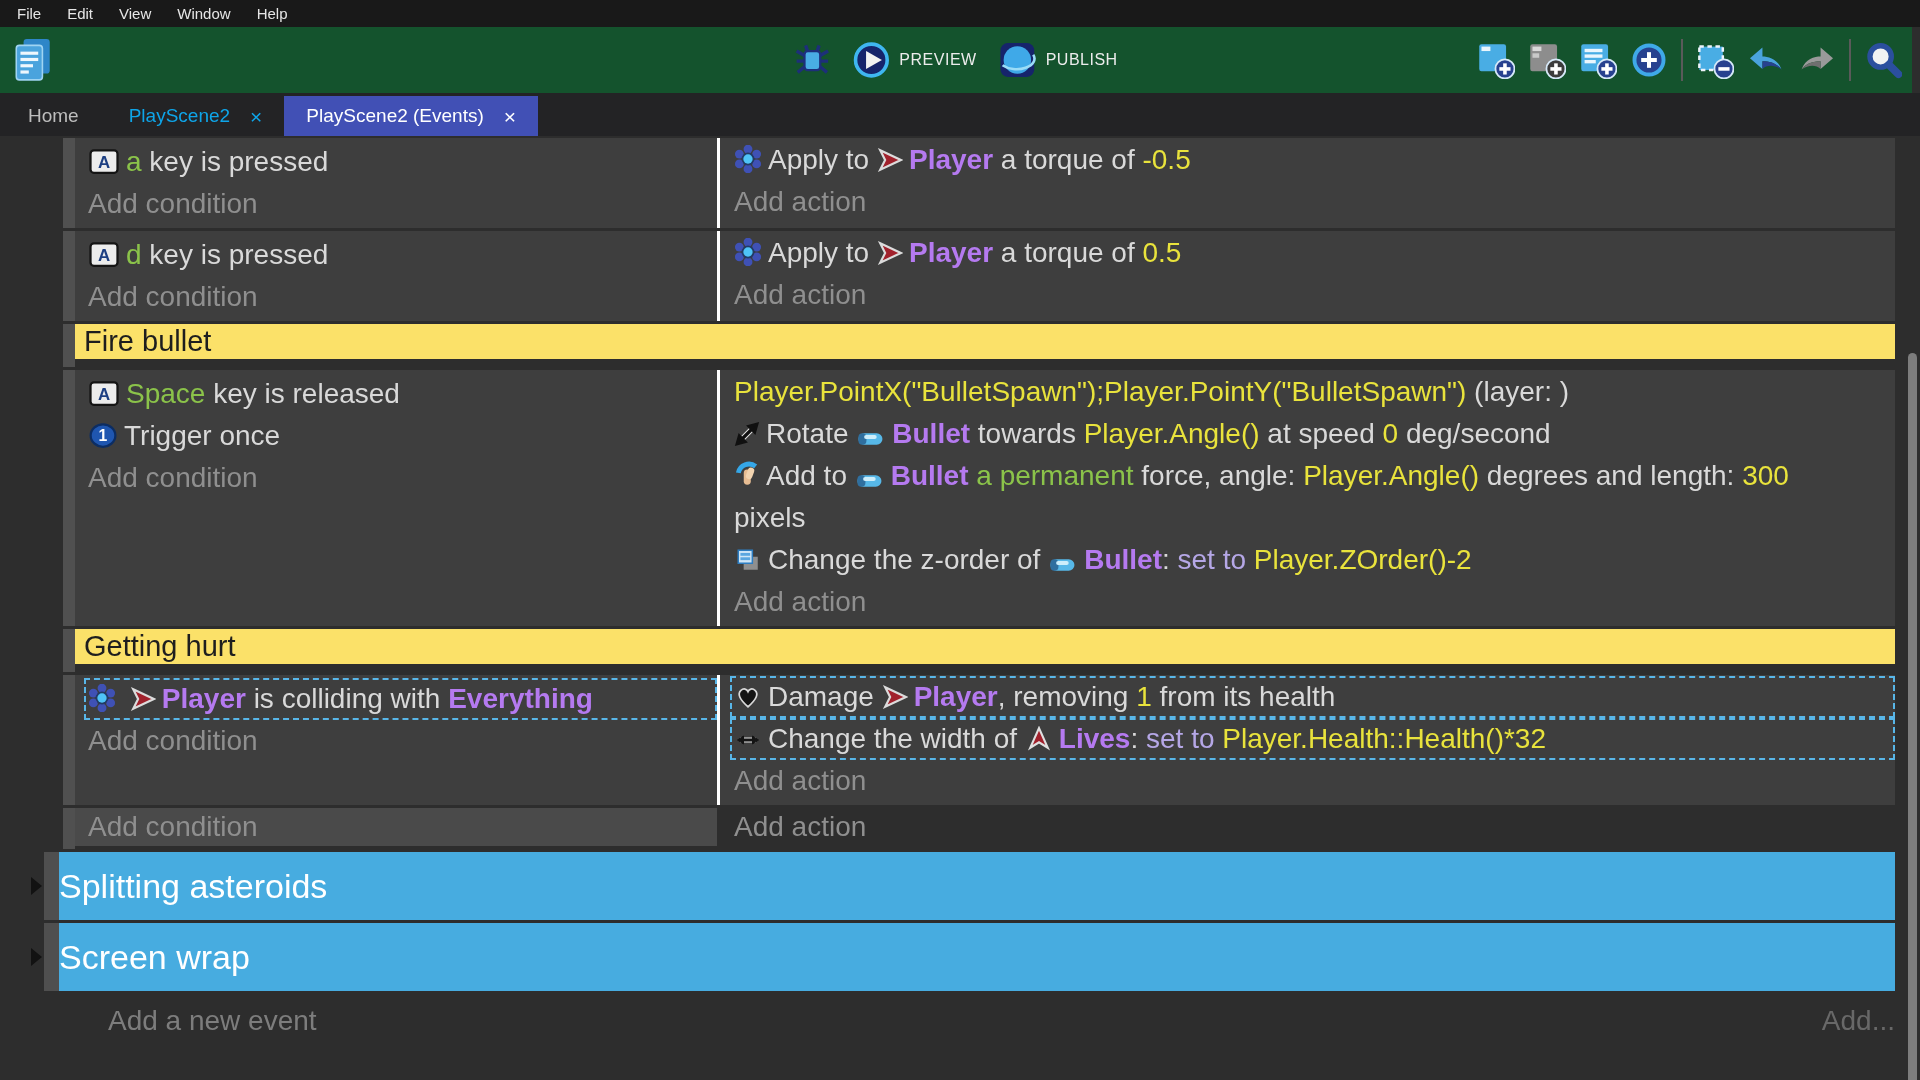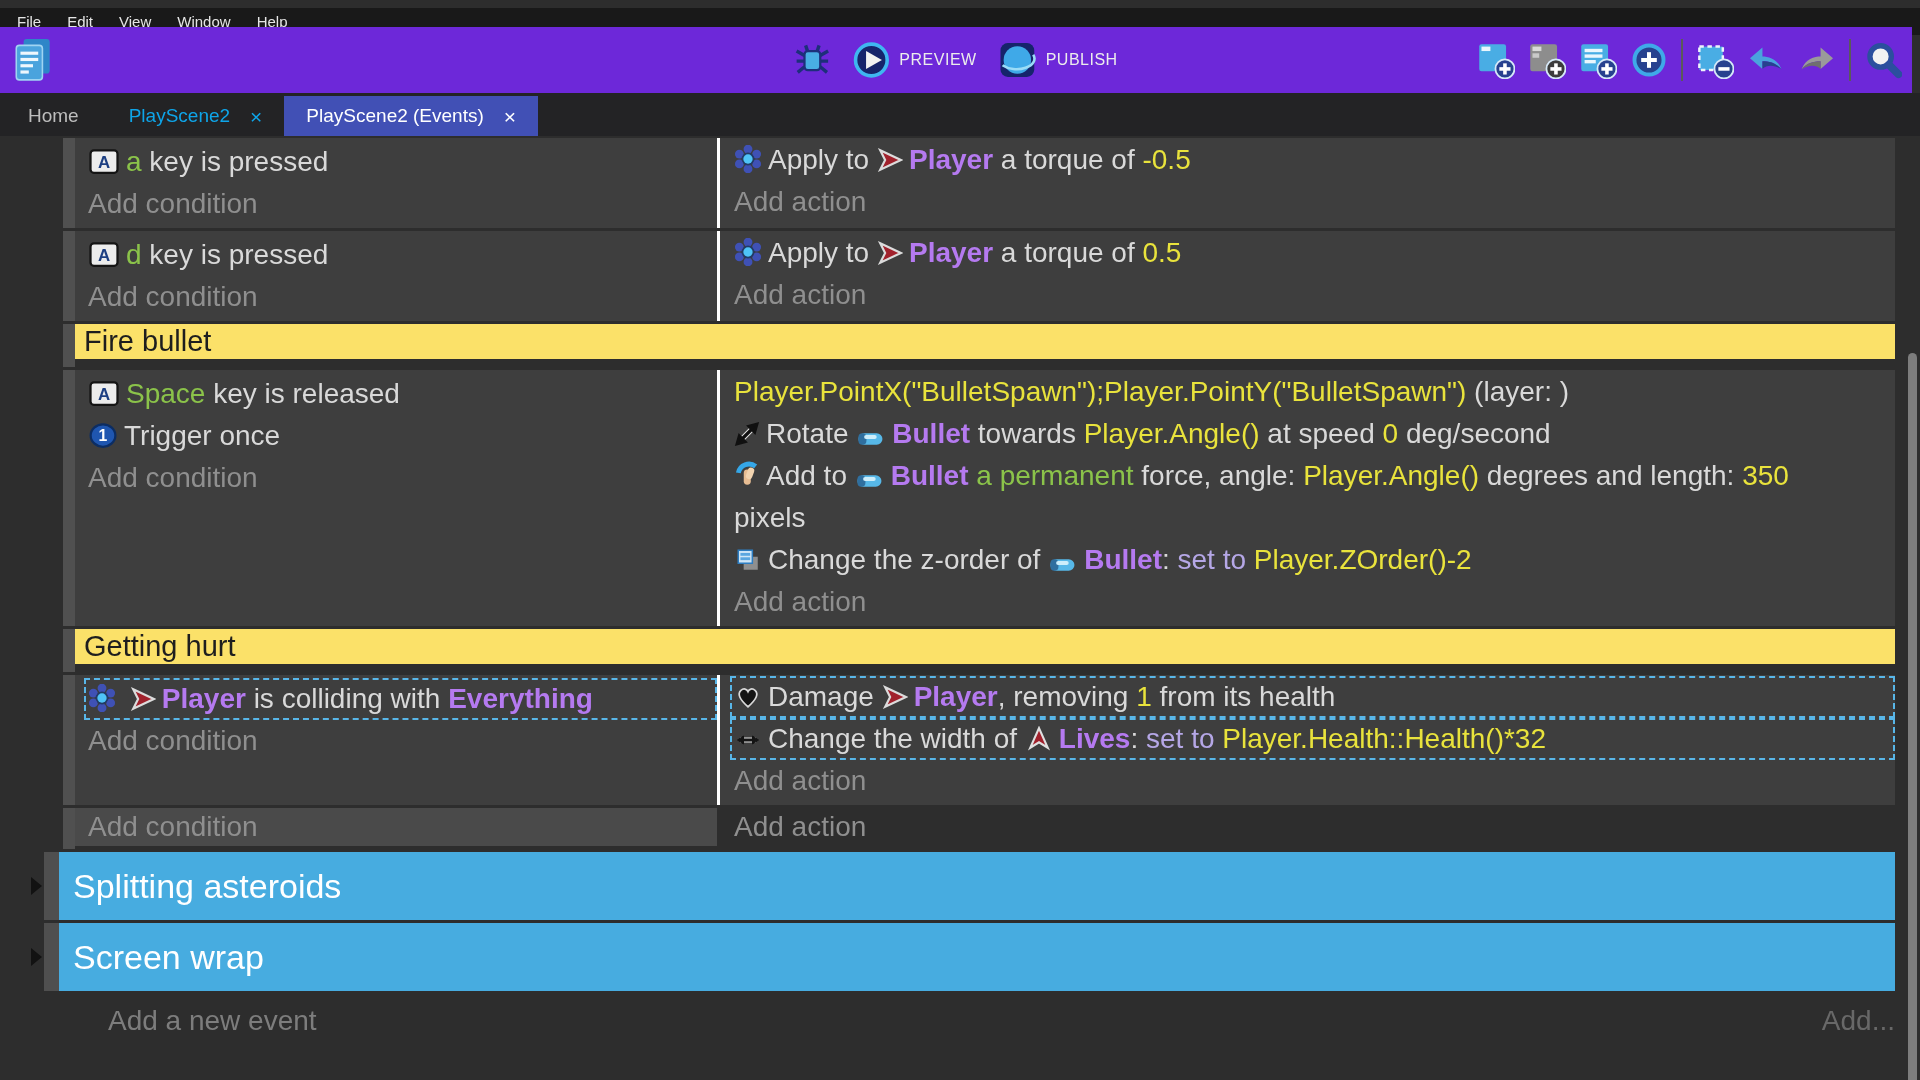--- a/index.html
+++ b/index.html
@@ -4,26 +4,26 @@
 <style>
   :root{
     --tab:#4150b5; --comment:#fbe169; --group:#47ace0; --sel:#58b6e8;
     --expr:#e9e33c; --obj:#b57af0; --green:#8bc34a; --ph:#8f8f8f;
   }
   *{margin:0;padding:0;box-sizing:border-box}
   html,body{width:1920px;height:1080px;overflow:hidden}
   body{background:#2d2d2d;font-family:"Liberation Sans",sans-serif;position:relative}
 
   
-  .menubar{position:absolute;top:8px;left:0;right:0;height:27px;background:#191919;
+  .menubar{position:absolute;top:0;left:0;right:0;height:27px;background:#191919;
     display:flex;align-items:center;padding-left:4px}
   .menu-item{color:#e6e6e6;font-size:15px;padding:0 13px;height:100%;display:flex;align-items:center;cursor:default}
 
   
-  .toolbar{position:absolute;top:27px;left:0;right:8px;height:66px;background:#6d28d9}
+  .toolbar{position:absolute;top:27px;left:0;right:8px;height:66px;background:#14532d}
   .logo{position:absolute;left:12px;top:10px;line-height:0}
   .tb-center{position:absolute;left:50%;top:0;height:100%;transform:translateX(-50%);
     display:flex;align-items:center;gap:22px}
   .tb-btn{display:flex;align-items:center;gap:9px;color:#ececec;font-size:16px;letter-spacing:.5px}
   .tb-right{position:absolute;right:10px;top:0;height:100%;display:flex;align-items:center;gap:13px}
   .tb-icon{line-height:0}
   .tb-sep{width:2px;height:42px;background:#5a5a5a}
 
   
   .tabbar{position:absolute;top:93px;left:0;right:0;height:43px;background:#232325;
@@ -62,21 +62,21 @@
   .ev-row.empty .cond-cell{background:#4a4a4a;padding-top:0;padding-bottom:0;height:38px}
   .ev-row.empty .act-cell{border-left-color:transparent;padding-top:0}
   .ev-row.empty .ev-line{line-height:38px;color:#9a9a9a}
 
   
   .group-row{margin-left:-49px;height:68px;display:flex;align-items:stretch;margin-bottom:3px}
   .group-caret{width:16px;margin-left:14px;display:flex;align-items:center;justify-content:center}
   .caret-shape{width:0;height:0;border-left:11px solid #121212;border-top:9px solid transparent;border-bottom:9px solid transparent}
   .group-gutter{width:15px;background:#4f4f4f}
   .group-bar{flex:1;background:var(--group);color:#fff;font-size:34px;display:flex;
-    align-items:center;padding-left:14px;cursor:default}
+    align-items:center;cursor:default}
 
   
   .footer{margin-top:14px;display:flex;justify-content:space-between;align-items:center;
     padding-left:45px;font-size:28px}
   .footer .add-ev{color:#7d7d7d}
   .footer .add-more{color:#686868}
 
   
   .scroll-thumb{position:absolute;right:3px;top:353px;bottom:0;width:9px;background:#7d7d7d;
     border-radius:5px 5px 0 0}
@@ -304,21 +304,21 @@
                   <rect x="6" y="3.5" width="11" height="3.5" rx="1.7" fill="#cdeefb"></rect>
                 </svg></span><span class="c-object">Bullet</span><span class="c-white"> towards </span><span class="c-yellow">Player.Angle()</span><span class="c-white"> at speed </span><span class="c-yellow">0</span><span class="c-white"> deg/second</span></div>
             <div class="ev-line"><span class="ev-icon"><svg width="26" height="28" viewBox="0 0 24 24">
                   <path d="M20 4 A10 10 0 0 0 4 10" stroke="#35a7e8" stroke-width="4.5" fill="none"></path>
                   <rect x="9" y="7" width="6.5" height="14" rx="3.2" fill="#e7bd93"></rect>
                   <rect x="12" y="5" width="6" height="11" rx="3" fill="#f2d4b0" transform="rotate(20 15 10)"></rect>
                 </svg></span><span class="c-white">Add to </span><span class="ev-icon"><svg width="30" height="16" viewBox="0 0 24 14">
                   <rect x="1" y="2" width="21" height="10" rx="5" fill="#57b8e8"></rect>
                   <rect x="1" y="2" width="7" height="10" rx="3.5" fill="#2f6f9f"></rect>
                   <rect x="6" y="3.5" width="11" height="3.5" rx="1.7" fill="#cdeefb"></rect>
-                </svg></span><span class="c-object">Bullet</span><span class="c-green"> a permanent</span><span class="c-white"> force, angle: </span><span class="c-yellow">Player.Angle()</span><span class="c-white"> degrees and length: </span><span class="c-yellow">350</span></div>
+                </svg></span><span class="c-object">Bullet</span><span class="c-green"> a permanent</span><span class="c-white"> force, angle: </span><span class="c-yellow">Player.Angle()</span><span class="c-white"> degrees and length: </span><span class="c-yellow">300</span></div>
             <div class="ev-line"><span class="c-white">pixels</span></div>
             <div class="ev-line"><span class="ev-icon"><svg width="28" height="26" viewBox="0 0 24 24">
                   <rect x="8" y="9" width="13" height="12" fill="#8f8f8f"></rect>
                   <rect x="3" y="3" width="13" height="12" fill="#cfe6f7" stroke="#2d7dc1" stroke-width="1.4"></rect>
                   <rect x="5" y="5.5" width="9" height="2.6" fill="#5aa6e0"></rect>
                   <rect x="5" y="9.5" width="9" height="2.6" fill="#5aa6e0"></rect>
                 </svg></span><span class="c-white">Change the z-order of </span><span class="ev-icon"><svg width="30" height="16" viewBox="0 0 24 14">
                   <rect x="1" y="2" width="21" height="10" rx="5" fill="#57b8e8"></rect>
                   <rect x="1" y="2" width="7" height="10" rx="3.5" fill="#2f6f9f"></rect>
                   <rect x="6" y="3.5" width="11" height="3.5" rx="1.7" fill="#cdeefb"></rect>

